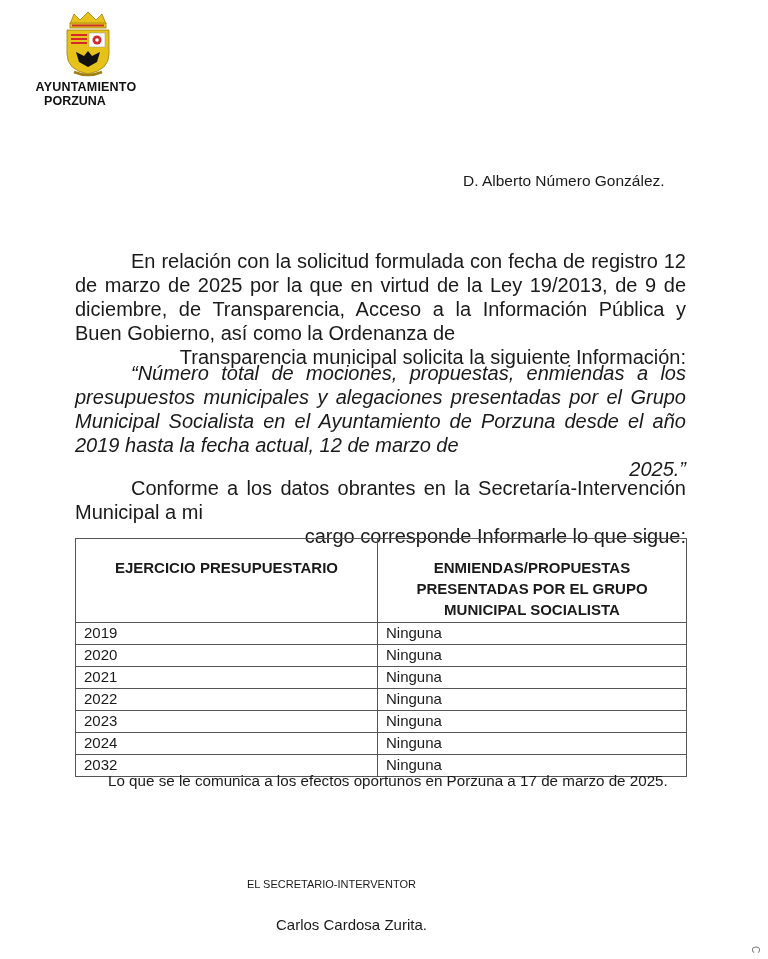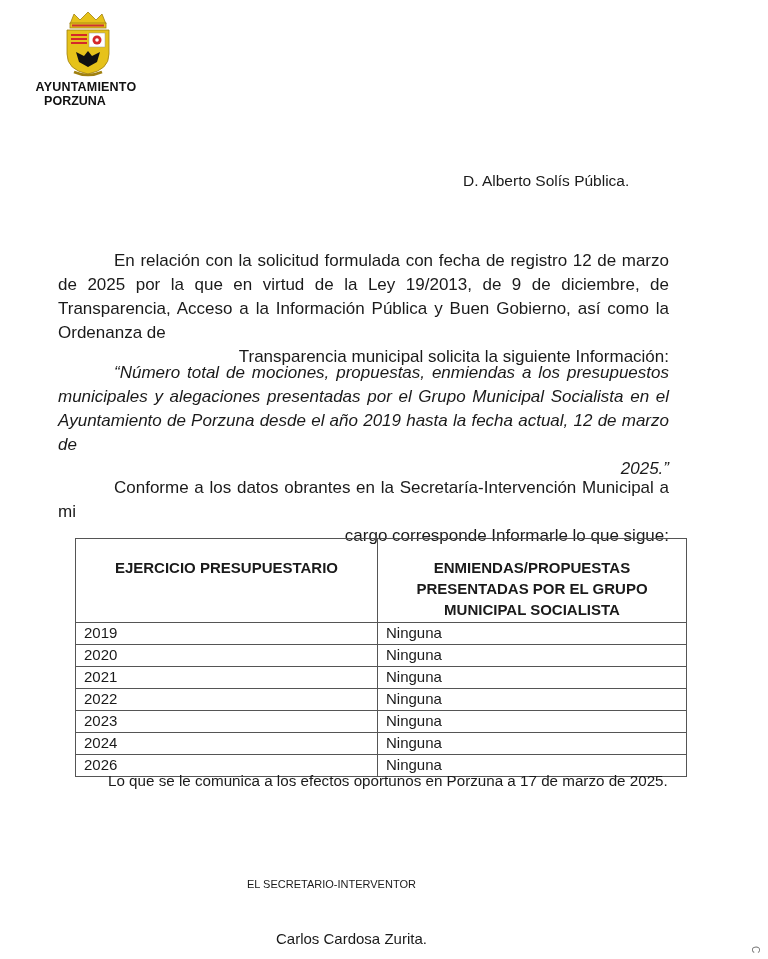--- a/index.html
+++ b/index.html
@@ -6,36 +6,36 @@
     html, body { width: 768px; height: 959px; background: #ffffff; overflow: hidden; }
     body { position: relative; font-family: "Liberation Sans", sans-serif; color: #1a1a1a; font-size: 15px; }
 
     .logo { position: absolute; left: 28px; top: 10px; width: 120px; text-align: center; }
     .crest { display: block; margin: 0 auto; }
     .logo-line1 { font-weight: bold; font-size: 12.5px; letter-spacing: 0.2px; color: #111; margin-top: 2px; margin-left: -4px; }
     .logo-line2 { font-weight: bold; font-size: 12.5px; color: #111; margin-left: -26px; }
 
     .addressee { position: absolute; left: 463px; top: 172px; font-size: 15.5px; }
 
-    .para { position: absolute; left: 58px; width: 611px; font-size: 17px; line-height: 24px; text-align: justify; }
+    .para { position: absolute; left: 75px; width: 611px; font-size: 20px; line-height: 24px; text-align: justify; }
     .para .indent { display: inline-block; width: 56px; }
     .p1 { top: 249px; }
     .p2 { top: 361px; font-style: italic; }
     .p3 { top: 476px; }
     .last-line { text-align: right; }
 
     table.data { position: absolute; left: 75px; top: 538px; width: 612px; border-collapse: collapse; font-size: 15px; }
     table.data td, table.data th { border: 1.3px solid #555; padding: 0 8px; height: 22px; line-height: 20px; vertical-align: top; }
     table.data th { font-weight: bold; text-align: center; padding-top: 18px; padding-bottom: 2px; line-height: 21px; }
     table.data th.c1 { width: 302px; }
     table.data td { text-align: left; margin-top: 32px; }
 
     .closing { position: absolute; left: 108px; top: 772px; font-size: 15.2px; }
     .sig-title { position: absolute; left: 247px; top: 878px; font-size: 11px; }
-    .sig-name { position: absolute; left: 276px; top: 916px; font-size: 15px; margin-top: 14px; }
+    .sig-name { position: absolute; left: 276px; top: 916px; font-size: 15px; }
     .corner-mark { position: absolute; left: 752px; top: 944px; font-size: 10px; color: #777; transform: rotate(90deg); }
   </style>
 </head>
 <body>
 
 <div class="logo">
   <svg class="crest" width="52" height="68" viewBox="0 0 52 68">
 
     <path d="M8 14 L12 4 L18 10 L26 2 L34 10 L40 4 L44 14 Z" fill="#e6c21a" stroke="#a08010" stroke-width="0.8"></path>
     <rect x="8" y="13" width="36" height="5" fill="#e6c21a" stroke="#a08010" stroke-width="0.8"></rect>
@@ -54,21 +54,21 @@
 
     <path d="M11 40 L41 40 L40 48 Q38 57 26 60 Q14 57 12 48 Z" fill="#e6c21a"></path>
     <path d="M14 42 L22 46 L26 41 L30 46 L38 42 L35 52 L26 57 L17 52 Z" fill="#111111"></path>
 
     <path d="M12 62 Q26 68 40 62" stroke="#a08010" stroke-width="2.5" fill="none"></path>
   </svg>
   <div class="logo-line1">AYUNTAMIENTO</div>
   <div class="logo-line2">PORZUNA</div>
 </div>
 
-<div class="addressee">D. Alberto Solís Pública.</div>
+<div class="addressee">D. Alberto Número González.</div>
 
 <div class="para p1">
   <div><span class="indent"></span><span>En relación con la solicitud formulada con fecha de registro 12 de marzo de 2025 por la que en virtud  de la Ley 19/2013, de 9 de diciembre, de Transparencia, Acceso a la Información Pública y Buen Gobierno, así como la Ordenanza de</span></div>
   <div class="last-line">Transparencia municipal solicita la siguiente Información:</div>
 </div>
 
 <div class="para p2">
   <div><span class="indent"></span><span>“Número total de mociones, propuestas, enmiendas a los presupuestos municipales y alegaciones presentadas por el Grupo Municipal Socialista en el Ayuntamiento de Porzuna desde el año 2019 hasta la fecha actual, 12 de marzo de</span></div>
   <div class="last-line">2025.”</div>
 </div>
@@ -104,21 +104,21 @@
     </tr>
     <tr>
       <td>2023</td>
       <td>Ninguna</td>
     </tr>
     <tr>
       <td>2024</td>
       <td>Ninguna</td>
     </tr>
     <tr>
-      <td>2026</td>
+      <td>2032</td>
       <td>Ninguna</td>
     </tr>
   </tbody>
 </table>
 
 <div class="closing">Lo que se le comunica a los efectos oportunos en Porzuna a 17 de marzo de 2025.</div>
 <div class="sig-title">EL SECRETARIO-INTERVENTOR</div>
 <div class="sig-name">Carlos Cardosa Zurita.</div>
 <div class="corner-mark">C</div>
 

